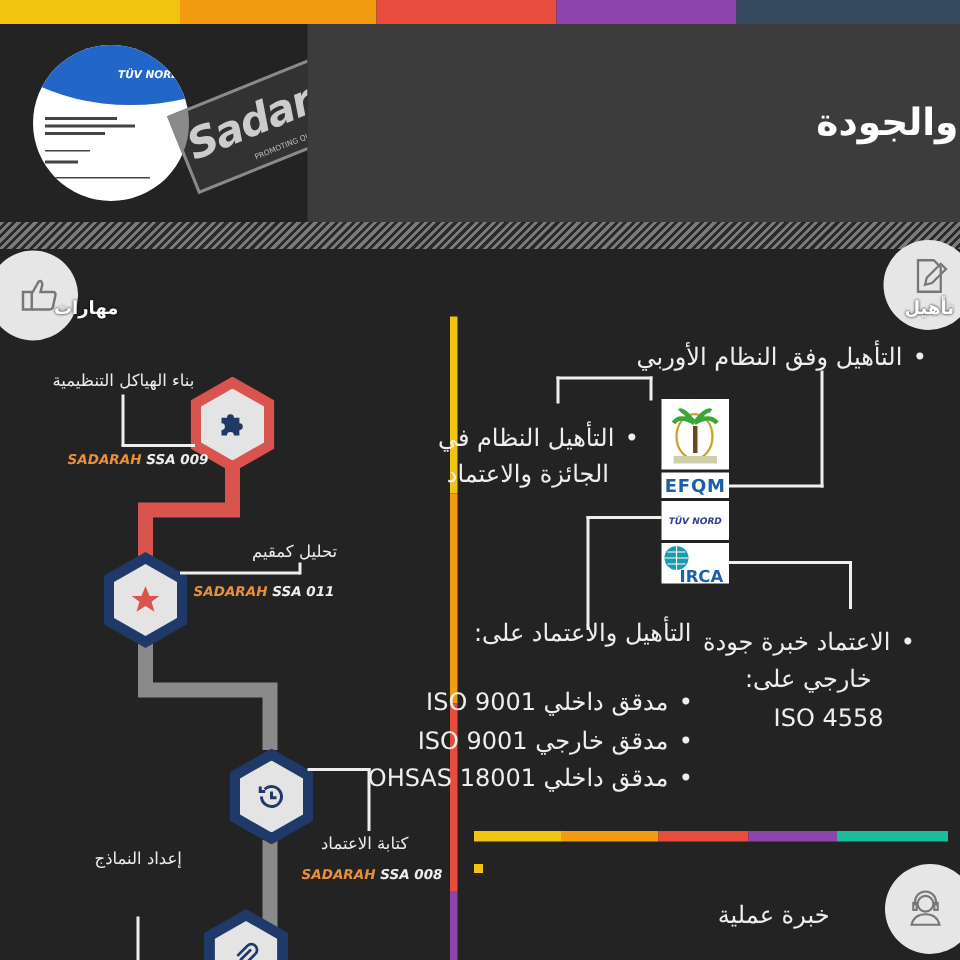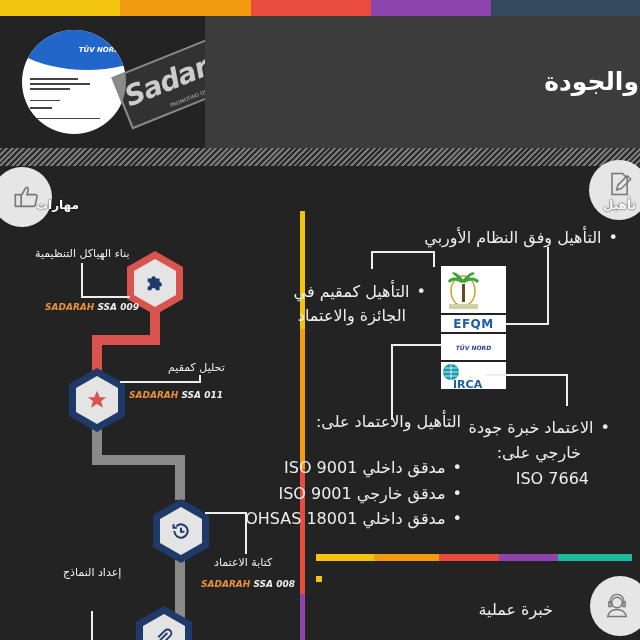--- a/index.html
+++ b/index.html
@@ -37,21 +37,21 @@
   .skill-label { position: absolute; font-size: 11px; color: #eee; direction: rtl; white-space: nowrap; }
   .code { position: absolute; font-size: 9px; font-weight: bold; font-style: italic; white-space: nowrap; }
   .code .brand { color: #e8913a; }
   .code .num { color: #eee; }
 
   .wline { position: absolute; background: #eee; }
 
   .qual-text { position: absolute; font-size: 16px; color: #eee; direction: rtl; white-space: nowrap; text-align: right; }
   .bullet::before { content: "•"; margin-left: 7px; }
 
-  .logo-box { position: absolute; left: 441px; width: 65px; background: #fff; }
+  .logo-box { position: absolute; left: 441px; width: 45px; background: #fff; }
   .efqm { display: flex; align-items: center; justify-content: center; font-weight: bold; color: #1d5ea8; font-size: 12px; letter-spacing: 0.5px; }
   .tuv { display: flex; align-items: center; justify-content: center; font-weight: bold; font-style: italic; color: #2c3e91; font-size: 6px; }
   .irca { position: relative; }
 
   .hbar { position: absolute; left: 316px; top: 554px; width: 316px; height: 7px; display: flex; }
   .hbar div { height: 7px; }
 </style>
 </head>
 <body>
 
@@ -173,21 +173,21 @@
 </div>
 <div class="section-label" style="left:603px;top:198px;">تأهيل</div>
 
 <div class="qual-text bullet" style="right:22px;top:228px;">التأهيل وفق النظام الأوربي</div>
 <div class="wline" style="left:547px;top:247px;width:2px;height:78px;"></div>
 <div class="wline" style="left:486px;top:323px;width:63px;height:2px;"></div>
 
 <div class="wline" style="left:371px;top:251px;width:2px;height:18px;"></div>
 <div class="wline" style="left:371px;top:251px;width:64px;height:2px;"></div>
 <div class="wline" style="left:433px;top:251px;width:2px;height:16px;"></div>
-<div class="qual-text bullet" style="right:214px;top:282px;">التأهيل كمقيم في</div>
+<div class="qual-text bullet" style="right:214px;top:282px;">التأهيل النظام في</div>
 <div class="qual-text" style="right:234px;top:306px;">الجائزة والاعتماد</div>
 
 <div class="logo-box" style="top:266px;height:47px;">
   <svg width="45" height="47" viewBox="0 0 45 47">
     <ellipse cx="22" cy="25" rx="12" ry="15" fill="none" stroke="#c9a227" stroke-width="1.5"></ellipse>
     <rect x="21" y="18" width="3" height="18" fill="#6b4a1a"></rect>
     <path d="M22 16 Q12 10 8 16 M22 16 Q32 10 37 16 M22 16 Q14 6 12 8 M22 16 Q30 6 33 8" stroke="#3aa63a" stroke-width="3" fill="none"></path>
     <rect x="8" y="38" width="29" height="5" fill="#cfcfa8"></rect>
   </svg>
 </div>
@@ -201,21 +201,21 @@
   </svg>
 </div>
 
 <div class="wline" style="left:391px;top:344px;width:50px;height:2px;"></div>
 <div class="wline" style="left:391px;top:344px;width:2px;height:76px;"></div>
 <div class="wline" style="left:486px;top:374px;width:82px;height:2px;"></div>
 <div class="wline" style="left:566px;top:374px;width:2px;height:32px;"></div>
 
 <div class="qual-text bullet" style="right:30px;top:418px;">الاعتماد خبرة جودة</div>
 <div class="qual-text" style="right:59px;top:443px;">خارجي على:</div>
-<div class="qual-text" style="right:51px;top:469px;">ISO 7664</div>
+<div class="qual-text" style="right:51px;top:469px;">ISO 4558</div>
 
 <div class="qual-text" style="right:179px;top:412px;">التأهيل والاعتماد على:</div>
 <div class="qual-text bullet" style="right:178px;top:458px;">مدقق داخلي ISO 9001</div>
 <div class="qual-text bullet" style="right:178px;top:484px;">مدقق خارجي ISO 9001</div>
 <div class="qual-text bullet" style="right:178px;top:509px;">مدقق داخلي OHSAS 18001</div>
 
 <div class="hbar">
   <div style="width:58px;background:#f1c40f"></div>
   <div style="width:65px;background:#f39c12"></div>
   <div style="width:60px;background:#e74c3c"></div>

